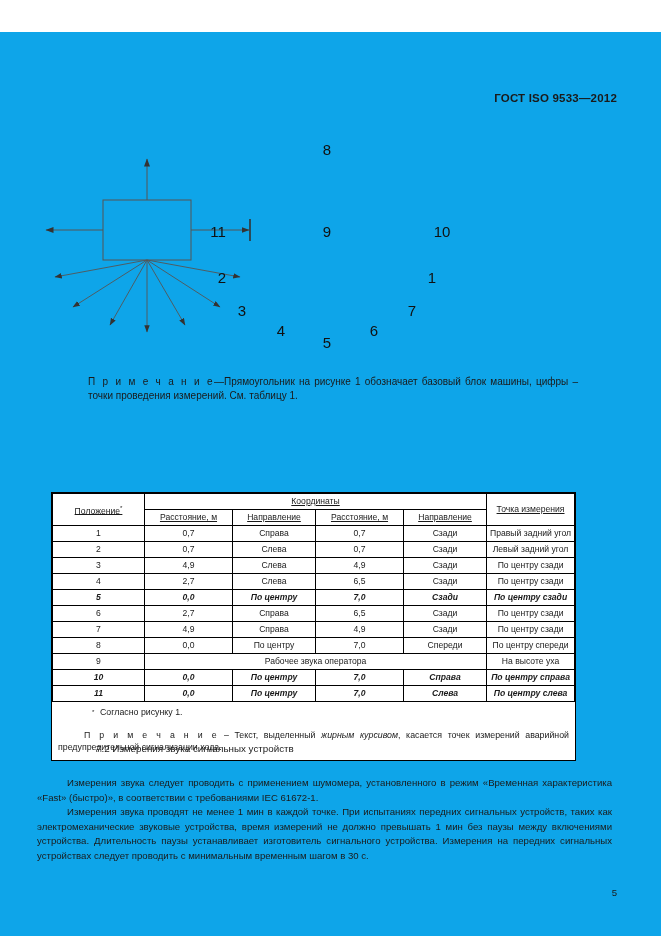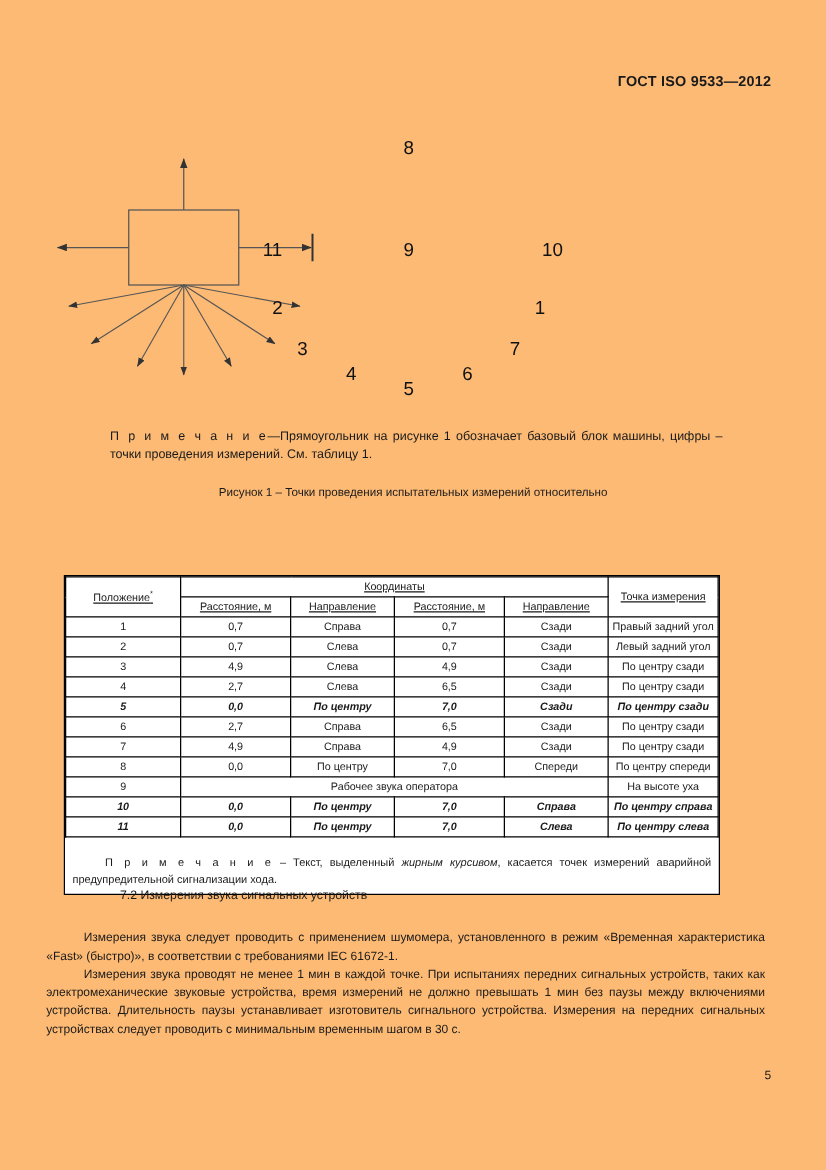--- a/index.html
+++ b/index.html
@@ -11,21 +11,22 @@
     width: 661px;
     height: 936px;
     position: relative;
     font-family: "Liberation Sans", sans-serif;
     color: #1a1a1a;
     overflow: hidden;
   }
   .page {
     position: absolute;
     inset: 0;
-    background: #fdba74;
+    background: #0ea5e9;
+    margin-top: 32px;
   }
 
   
   .doc-header {
     position: absolute;
     top: 60px;
     right: 44px;
     font-size: 11.5px;
     font-weight: bold;
     letter-spacing: 0.2px;
@@ -210,21 +211,20 @@
         <text x="232" y="189" text-anchor="middle">7</text>
         <text x="252" y="156" text-anchor="middle">1</text>
       </g>
     </svg>
   </div>
 
   <div class="fig-note">
     <span class="lead">П р и м е ч а н и е</span><span>—Прямоугольник на рисунке 1 обозначает базовый блок машины, цифры – точки проведения измерений. См. таблицу 1.</span>
   </div>
 
-  <div class="fig-caption">Рисунок 1 – Точки проведения испытательных измерений относительно</div>
 
 
   <div class="table-box">
     <table class="meas">
       <colgroup>
         <col style="width:92px">
         <col style="width:88px">
         <col style="width:83px">
         <col style="width:88px">
         <col style="width:83px">
@@ -326,20 +326,23 @@
           <td>0,0</td>
           <td>По центру</td>
           <td>7,0</td>
           <td>Слева</td>
           <td>По центру слева</td>
         </tr>
       </tbody>
     </table>
 
     <div class="footnote">
+      <div class="fn-line">
+        <sup>*</sup><span>Согласно рисунку 1.</span>
+      </div>
       <div class="note-line">
         <span class="note-lead">П р и м е ч а н и е</span><span> – Текст, выделенный </span><span class="bi">жирным курсивом</span><span>, касается точек измерений аварийной предупредительной сигнализации хода.</span>
       </div>
     </div>
   </div>
 
   <div class="section-head">7.2 Измерения звука сигнальных устройств</div>
 
   <div class="body-text">
     <p>Измерения звука следует проводить с применением шумомера, установленного в режим «Временная характеристика «Fast» (быстро)», в соответствии с требованиями IEC 61672-1.</p>

